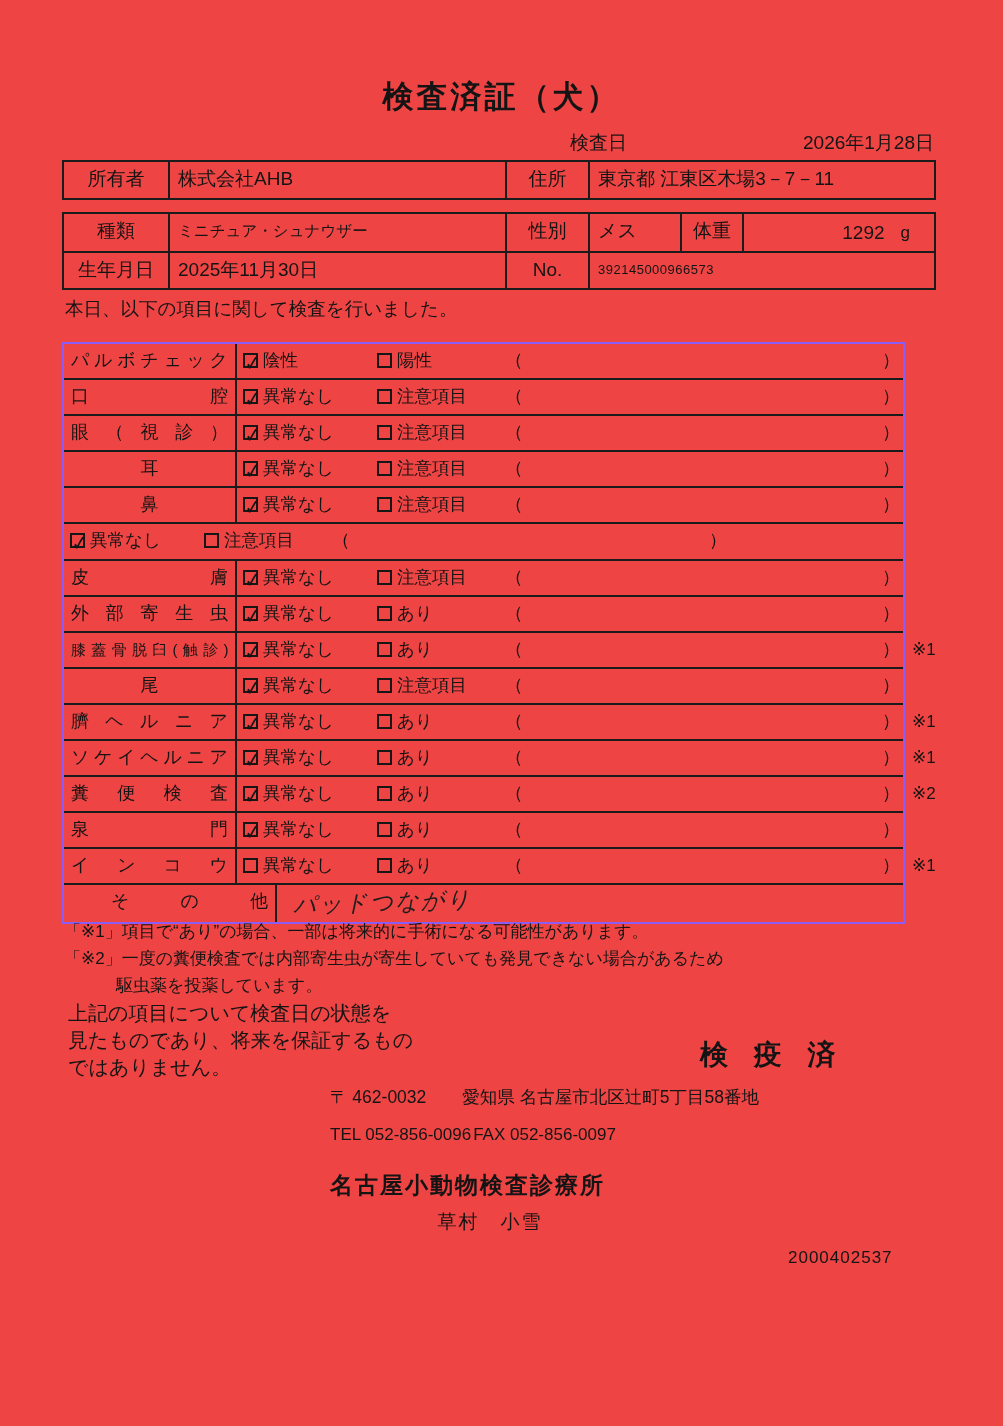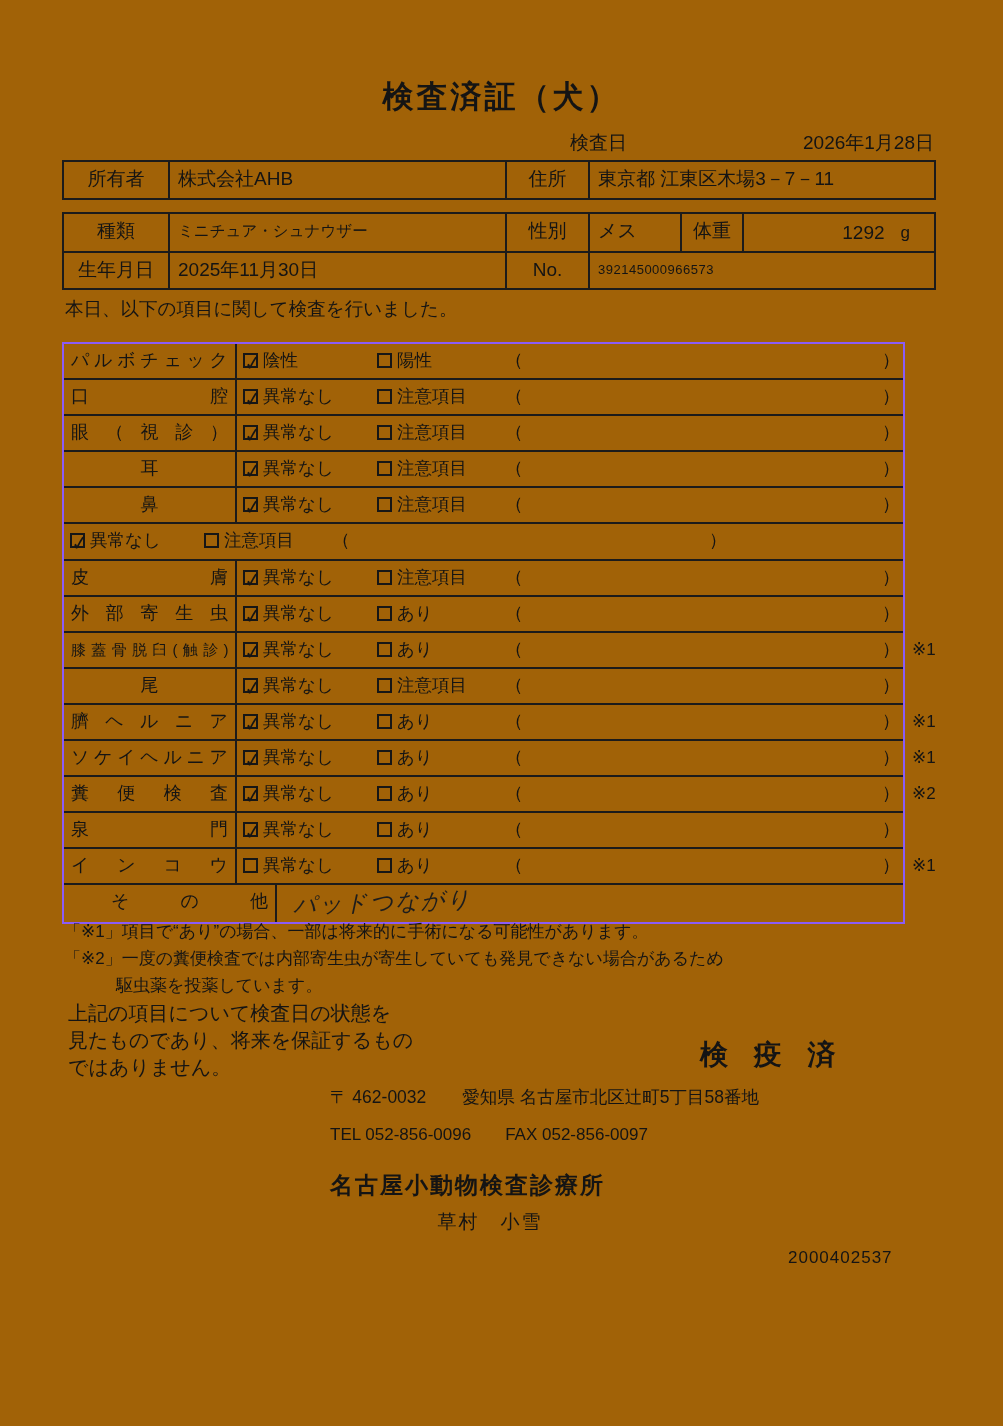--- a/index.html
+++ b/index.html
@@ -1,19 +1,19 @@
 <!DOCTYPE html>
 <html><head>
 <meta charset="utf-8">
 <style>
   * { margin:0; padding:0; box-sizing:border-box; }
   html,body { background:#ffffff; }
   .page {
     position:relative; width:1003px; height:1426px;
-    background:#a16207; color:#141414;
+    background:#ef4444; color:#141414;
     font-family:"Liberation Sans","DejaVu Sans",sans-serif;
     overflow:hidden;
   }
   .title {
     position:absolute; top:76px; left:0; width:100%;
     text-align:center; font-size:31px; font-weight:600; letter-spacing:3px;
   }
   .date-row { position:absolute; top:130px; left:62px; width:874px; height:26px; font-size:19px; }
   .date-label { position:absolute; left:508px; top:0; }
   .date-value { position:absolute; right:2px; top:0; }
@@ -65,21 +65,21 @@
     content:"✓"; position:absolute; left:-1px; top:-9px; font-size:21px;
     font-weight:bold; transform:rotate(-6deg); color:#141414;
   }
 
   .footnotes { position:absolute; top:918px; left:64px; font-size:17px; line-height:27px; }
   .footnotes .indent { padding-left:52px; }
   .disclaimer { position:absolute; top:1000px; left:68px; font-size:20px; line-height:27px; font-weight:500; }
   .stamp { position:absolute; left:700px; top:1036px; font-size:28px; letter-spacing:9px; font-weight:600; }
 
   .addr-row { position:absolute; left:330px; top:1085px; display:flex; gap:36px; font-size:17.5px; }
-  .tel-row { position:absolute; left:330px; top:1125px; display:flex; gap:34px; font-size:17px; }
+  .tel-row { position:absolute; left:330px; top:1125px; display:flex; gap:2px; font-size:17px; }
   .clinic-wrap { position:absolute; left:330px; top:1170px; width:320px; }
   .clinic-name { font-size:23px; letter-spacing:2px; font-weight:600; }
   .vet-name { text-align:center; font-size:19px; letter-spacing:2px; margin-top:8px; }
   .serial { position:absolute; top:1248px; left:788px; font-size:17px; letter-spacing:1px; }
 </style>
 </head>
 <body>
 
 <div class="page">
 

